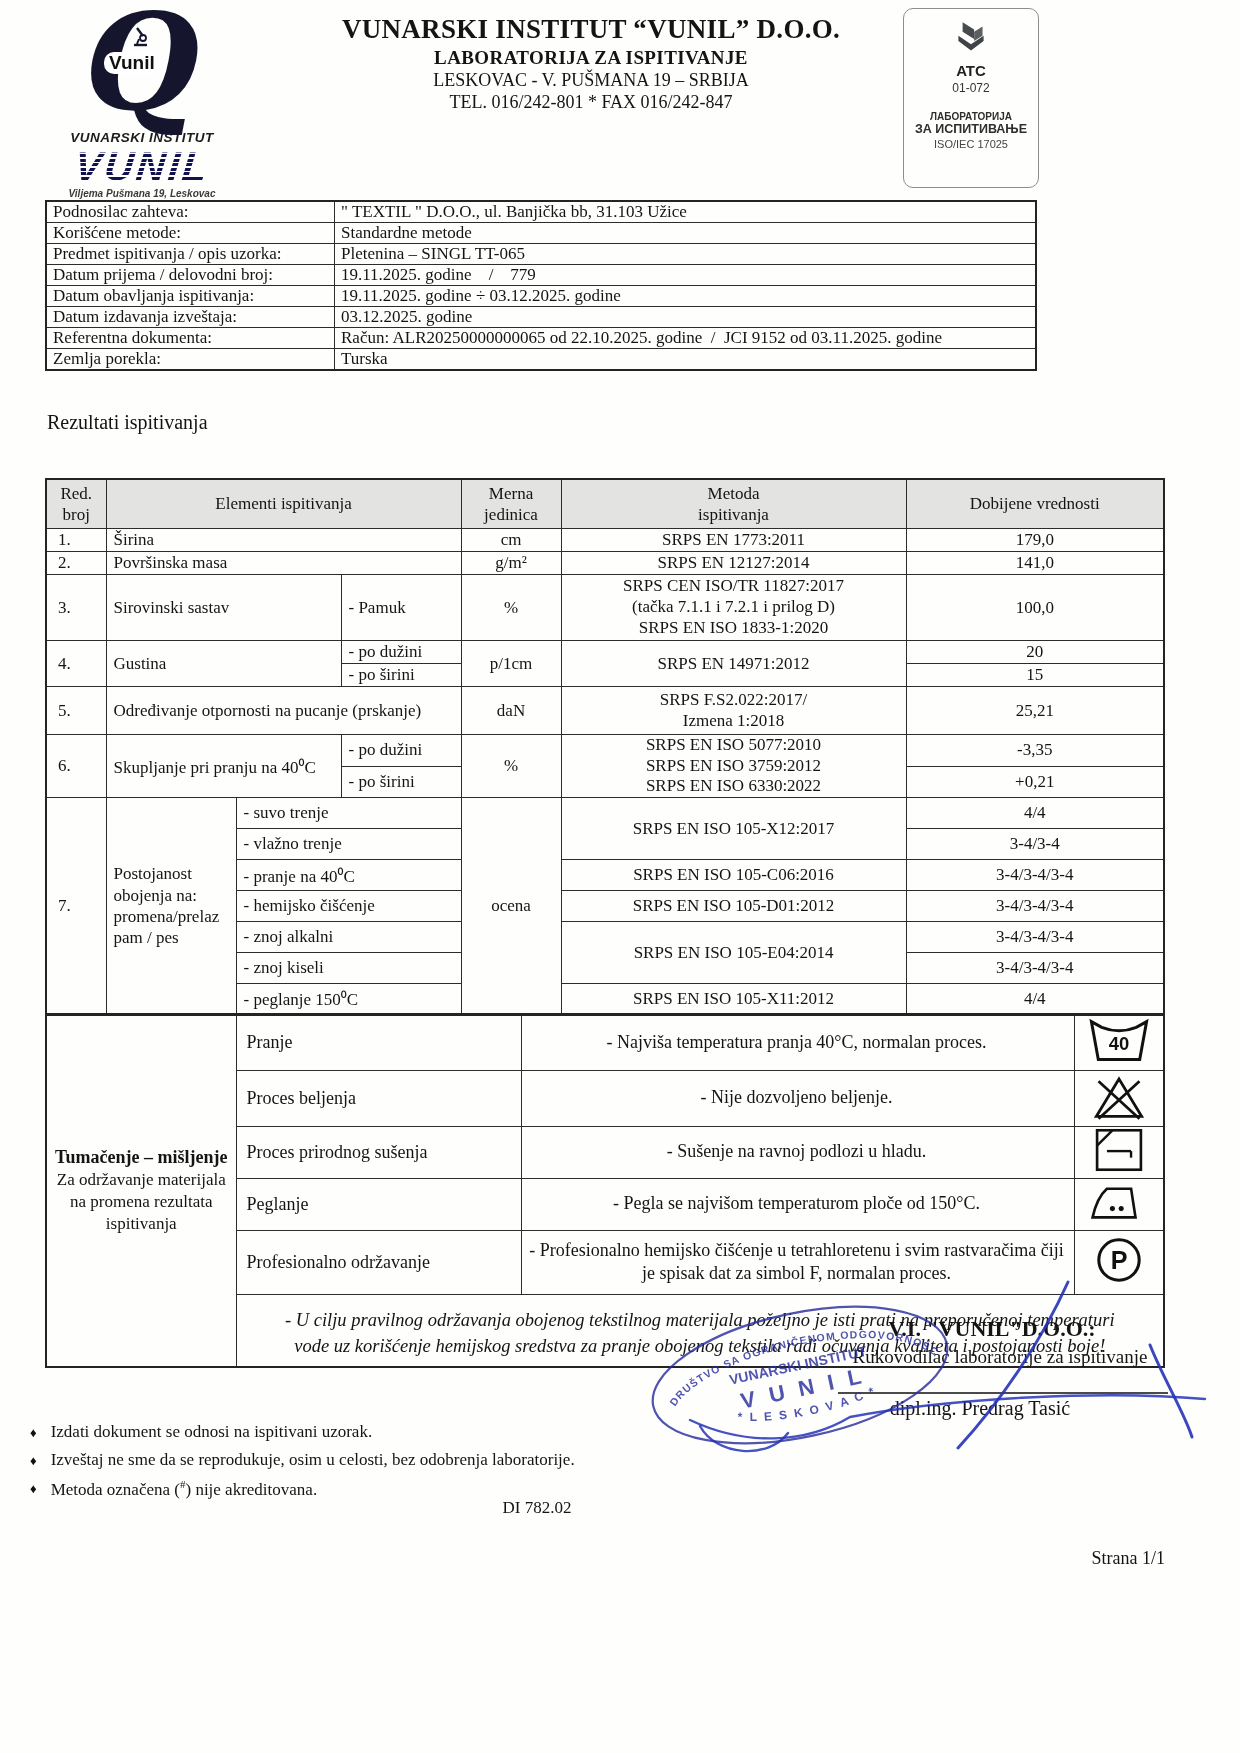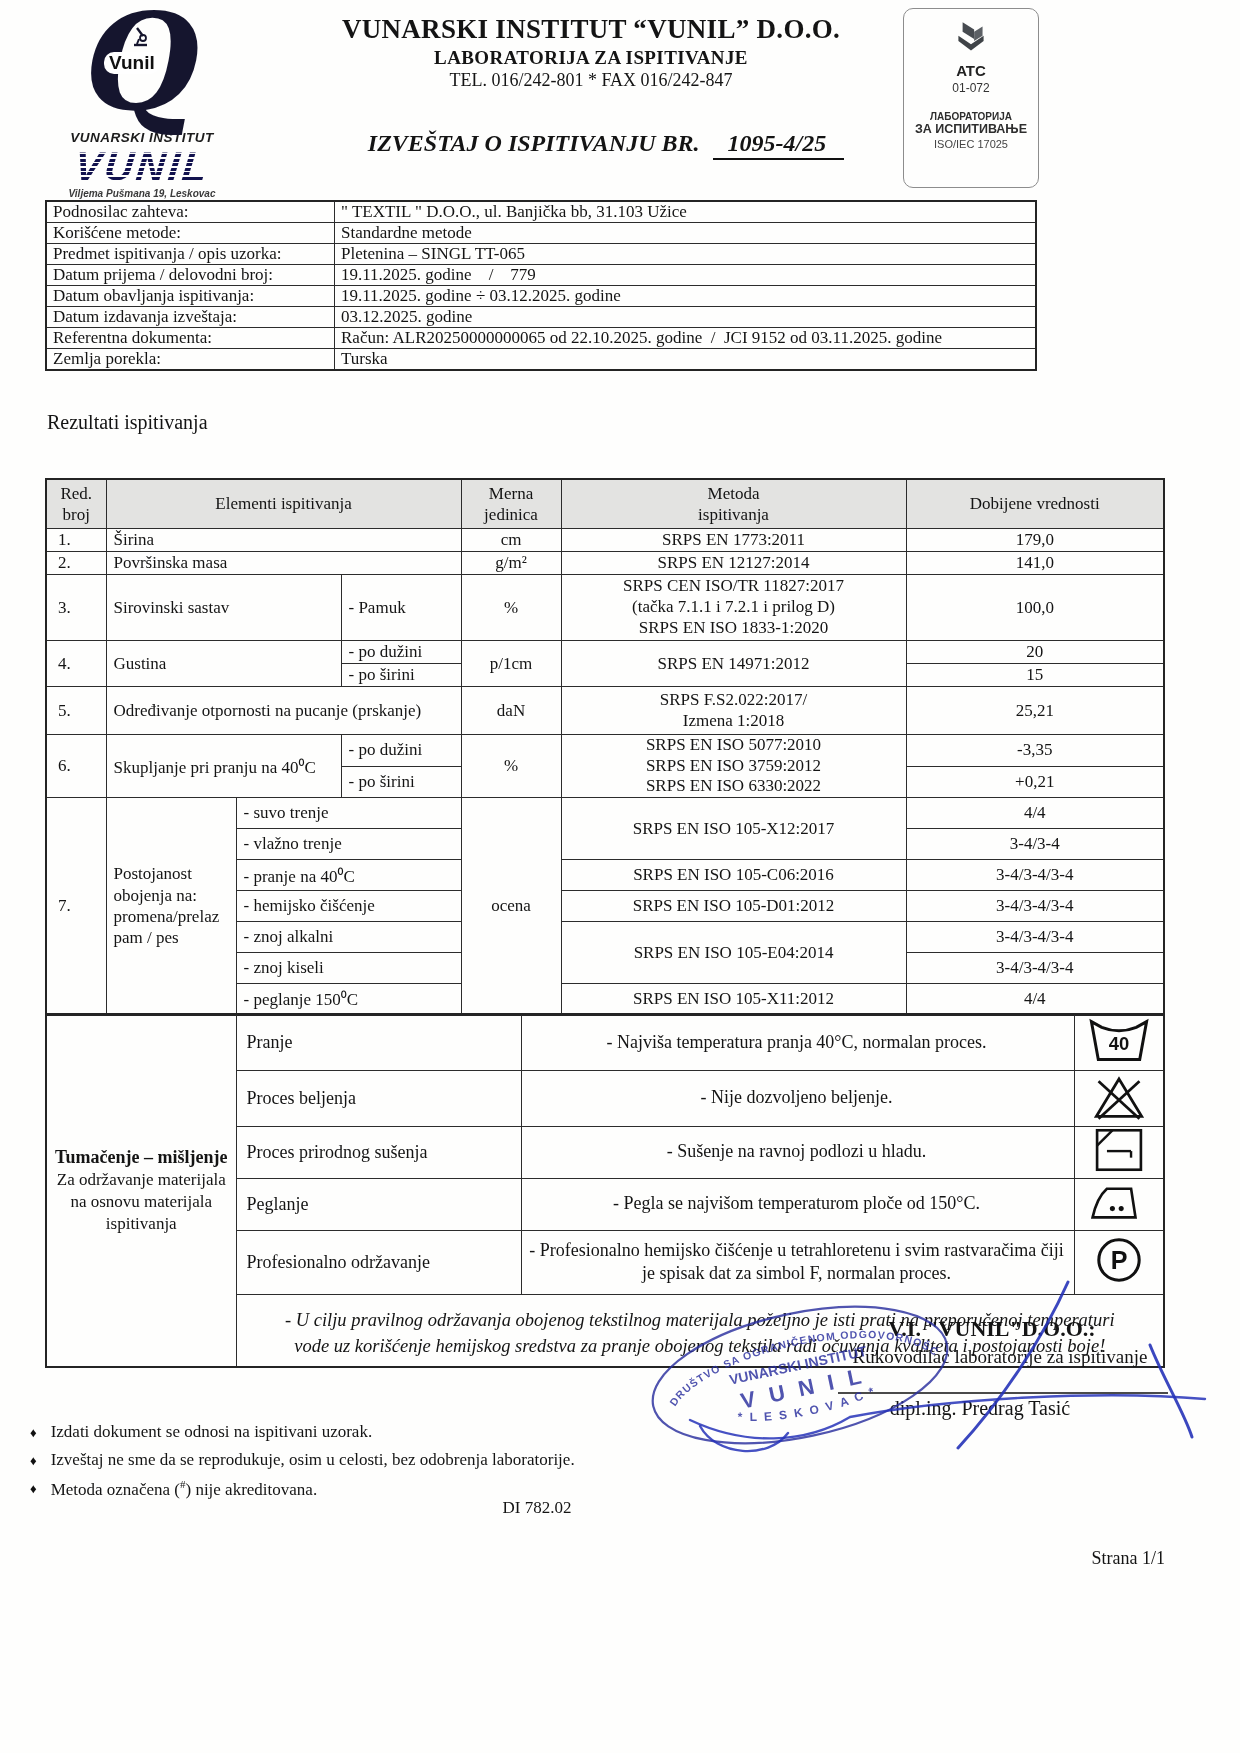--- a/index.html
+++ b/index.html
@@ -98,25 +98,22 @@
     <div class="brand-wrap">
       <span class="brand-text">VUNIL</span>
       <span class="brand-stripes"></span>
     </div>
     <div class="logo-addr">Viljema Pušmana 19, Leskovac</div>
   </div>
 
   <div class="org-block">
     <div class="org-name">VUNARSKI INSTITUT “VUNIL” D.O.O.</div>
     <div class="org-sub1">LABORATORIJA ZA ISPITIVANJE</div>
+    <div class="org-sub2">LESKOVAC - V. PUŠMANA 19 – SRBIJA</div>
     <div class="org-sub3">TEL. 016/242-801 * FAX  016/242-847</div>
-  </div>
-  <div class="title-row">
-    <span>IZVEŠTAJ O ISPITIVANJU BR.</span>
-    <span class="report-number">1095-4/25</span>
   </div>
 
   <div class="atc-badge">
     <svg class="atc-logo" width="42" height="36" viewBox="0 0 40 34">
       <path d="M12 1 L23 8 V17 L12 10 Z" fill="#474b50"></path>
       <path d="M31 5 L23 10 V19 L31 14 Z" fill="#5c6065"></path>
       <path d="M8 14 L20 22 L32 14 V19 L20 28 L8 19 Z" fill="#3f4347"></path>
     </svg>
     <div class="atc-name">ATC</div>
     <div class="atc-code">01-072</div>
@@ -304,21 +301,21 @@
         <col style="width:190px">
         <col style="width:285px">
         <col style="width:553px">
         <col style="width:90px">
       </colgroup>
     <tbody>
         <tr style="height:56px">
       <td rowspan="6" class="care-left">
         <div class="t1">Tumačenje – mišljenje</div>
         <div>Za održavanje materijala</div>
-        <div>na osnovu materijala</div>
+        <div>na promena rezultata</div>
         <div>ispitivanja</div>
       </td>
       <td class="care-name">Pranje</td>
       <td class="care-desc">- Najviša temperatura pranja 40°C, normalan proces.</td>
       <td class="care-icon-cell">
         <svg width="62" height="46" viewBox="0 0 52 40">
           <path d="M2 4 L11 9 Q26 15 41 9 L50 4 L44 37 H8 Z" fill="none" stroke="#111" stroke-width="2.6"></path>
           <text x="26" y="29" font-size="16" font-weight="bold" text-anchor="middle" fill="#111" font-family="Liberation Sans, sans-serif">40</text>
         </svg>
       </td>

